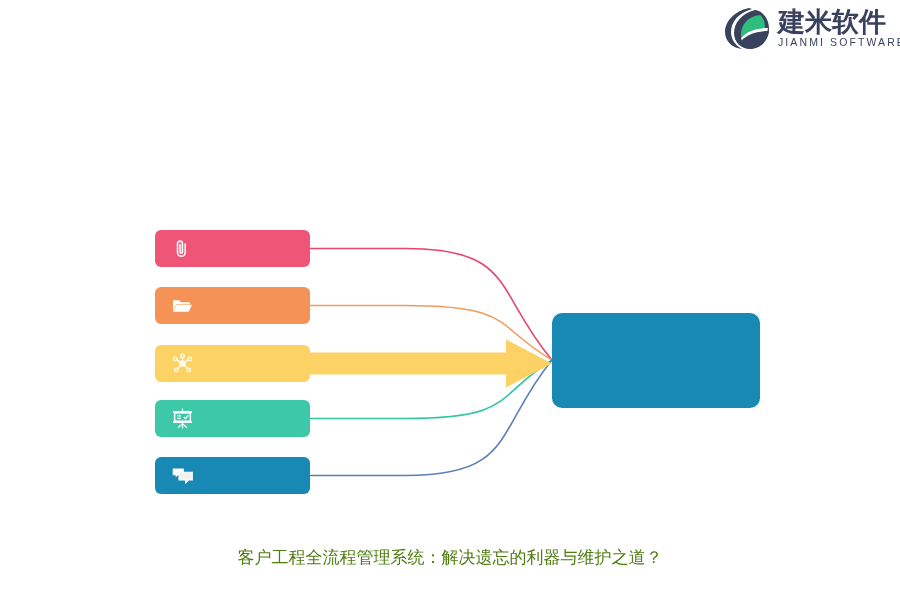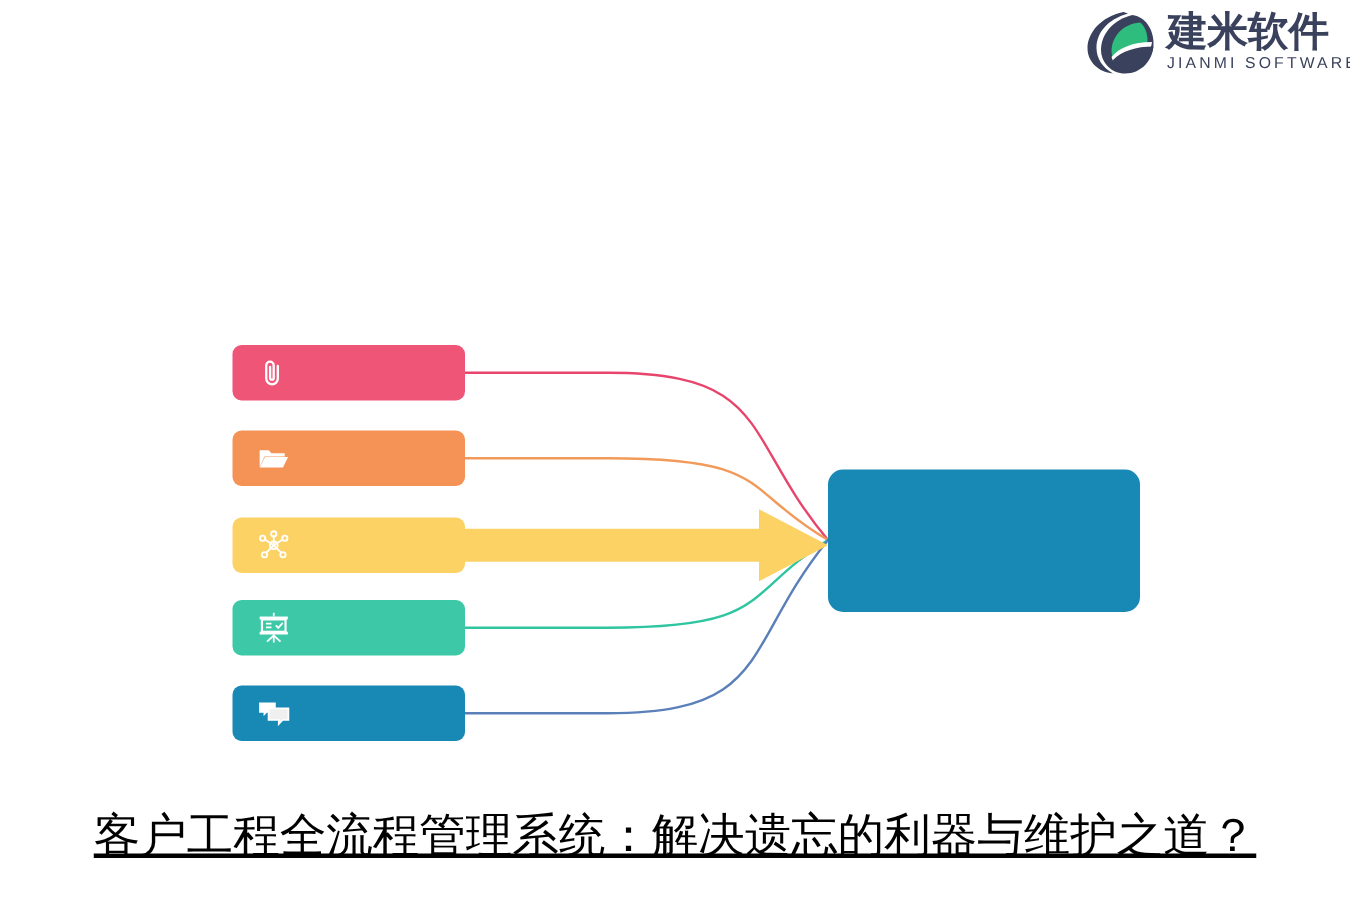--- a/index.html
+++ b/index.html
@@ -51,22 +51,22 @@
     position:absolute;
     left:552px;top:313px;width:208px;height:95px;
     border-radius:10px;
   }
 
   
   #caption{
     position:absolute;left:0;top:540px;width:900px;
     text-align:center;
     font-family:"DejaVu Serif", serif;
-    font-size:31px;color:#000000;
-    line-height:34px;white-space:nowrap;text-decoration:underline;
+    font-size:17px;color:#4d7c0f;
+    line-height:34px;white-space:nowrap;
   }
 </style>
 </head>
 <body>
 
 <div id="stage">
 
   <div id="logo">
     <div id="logo-mark">
       <svg viewBox="0 0 52 46" width="52" height="46" aria-hidden="true">

